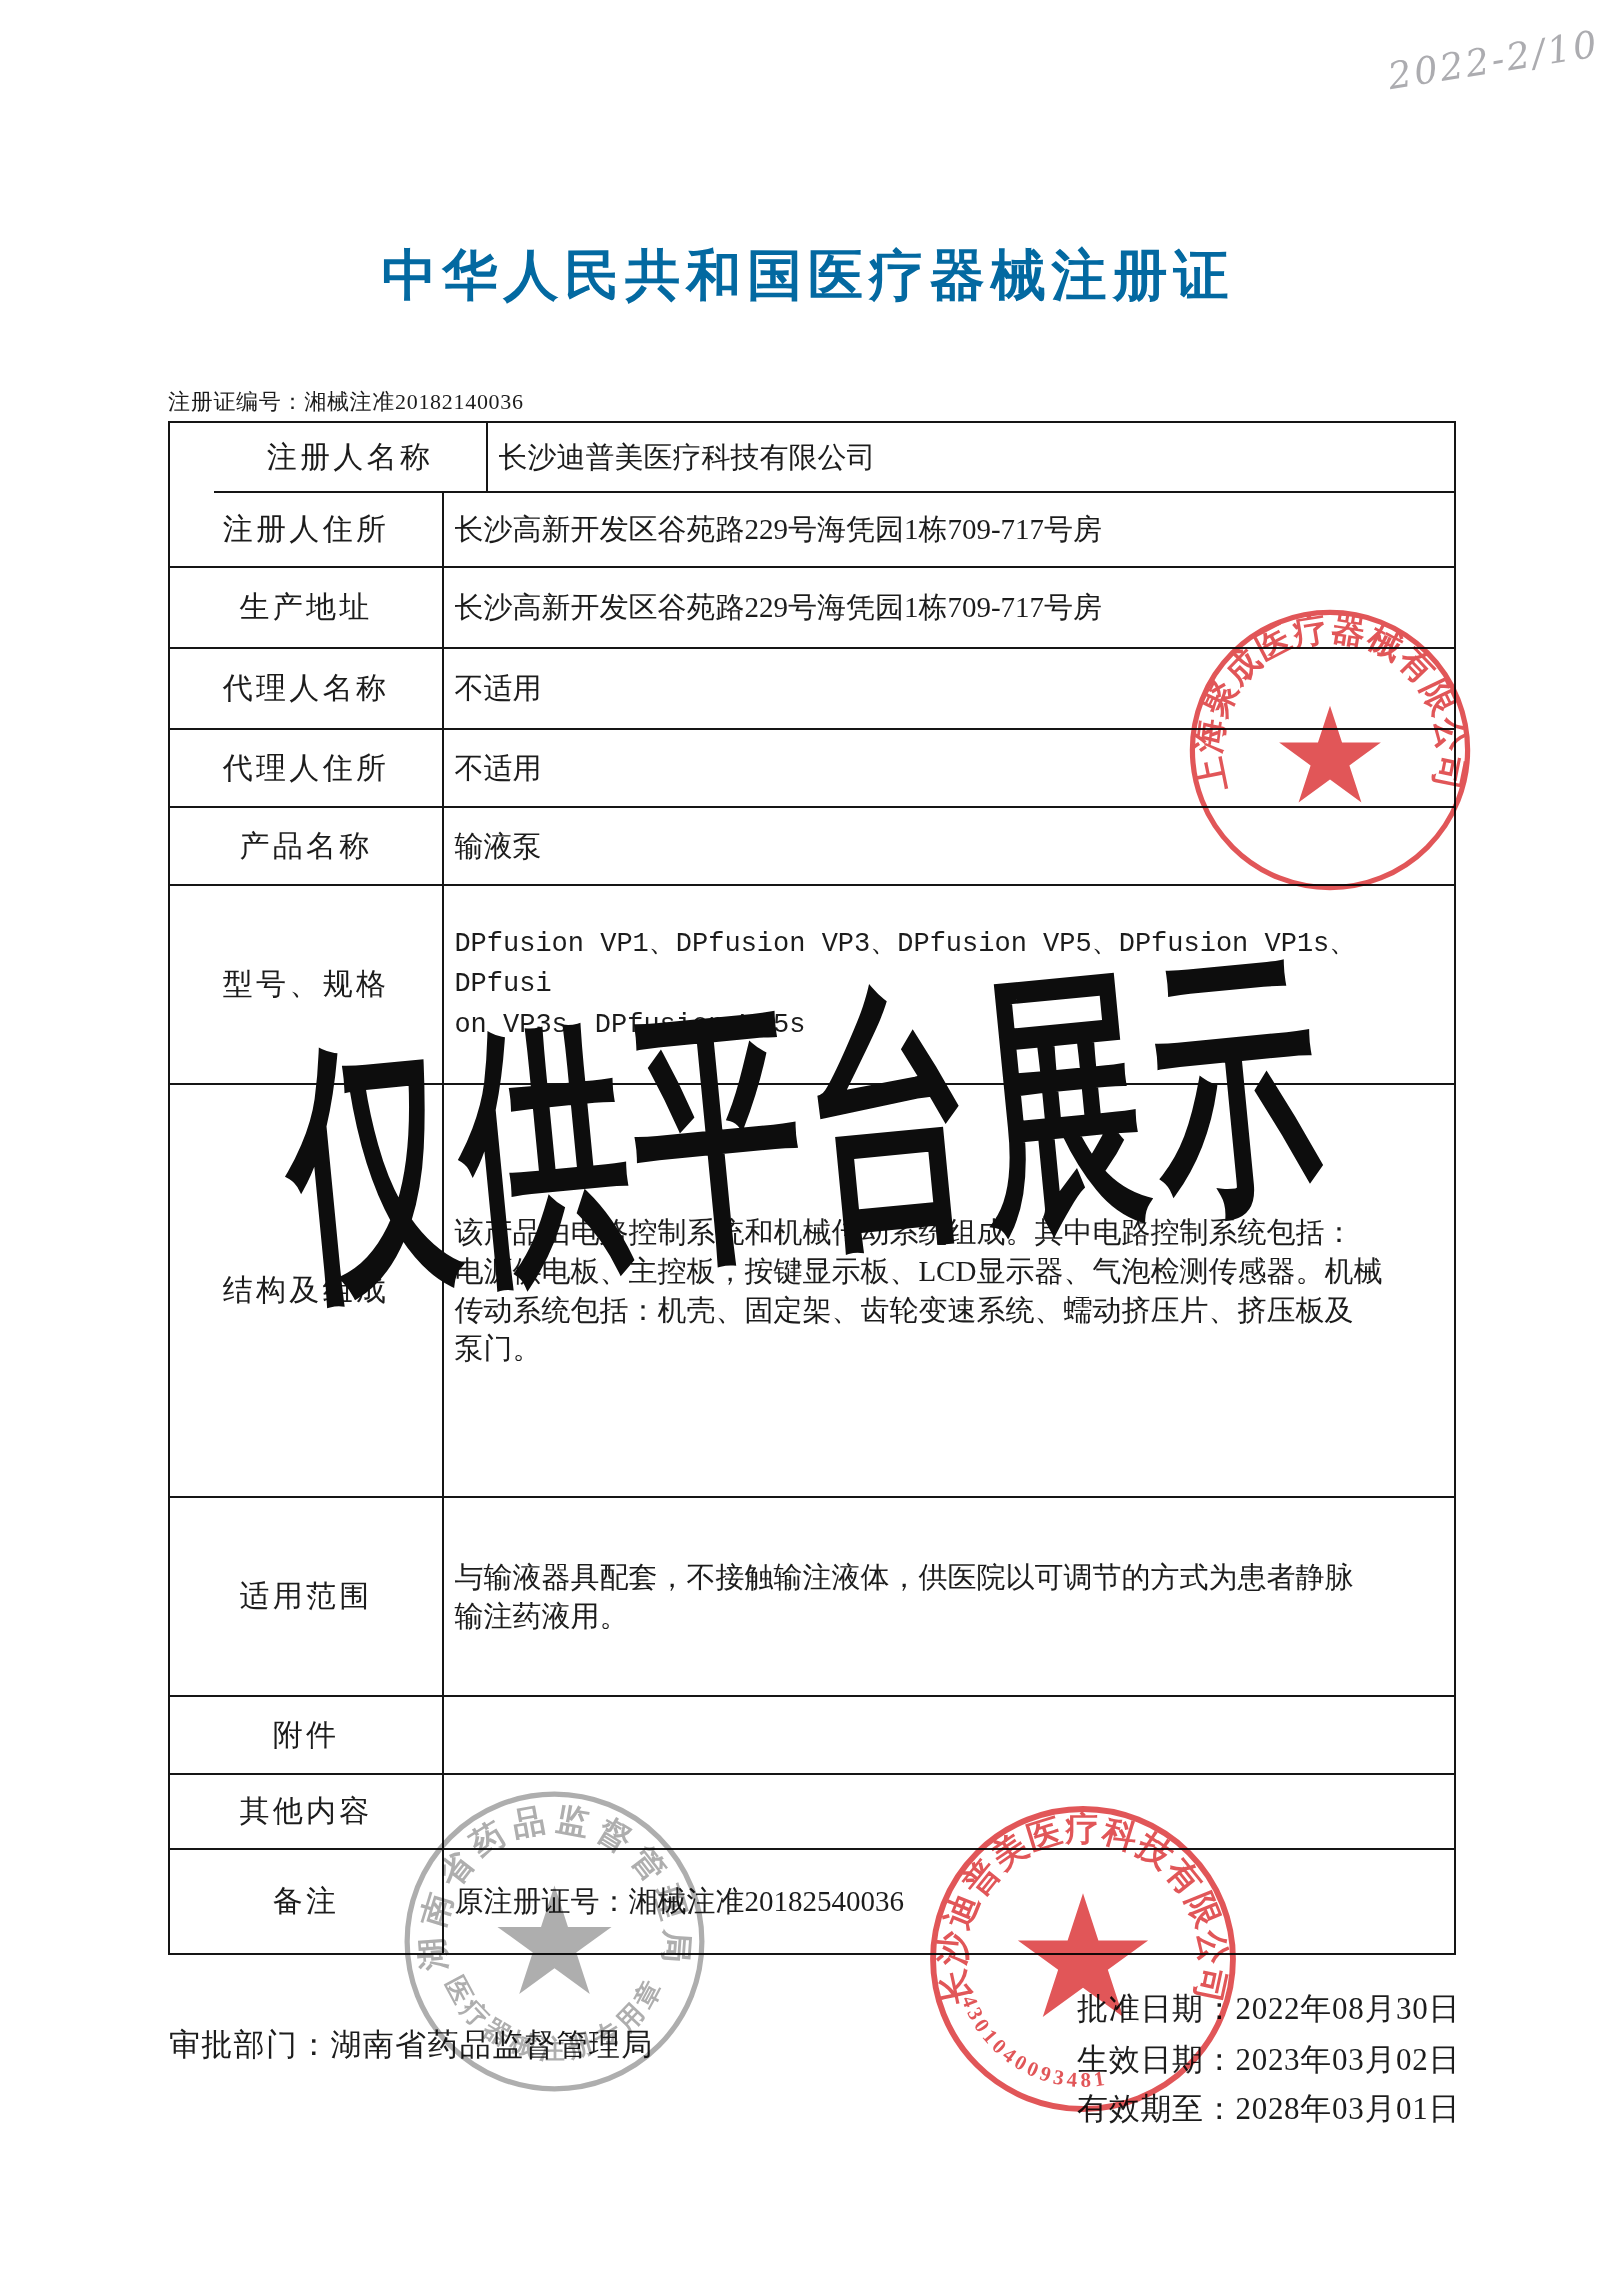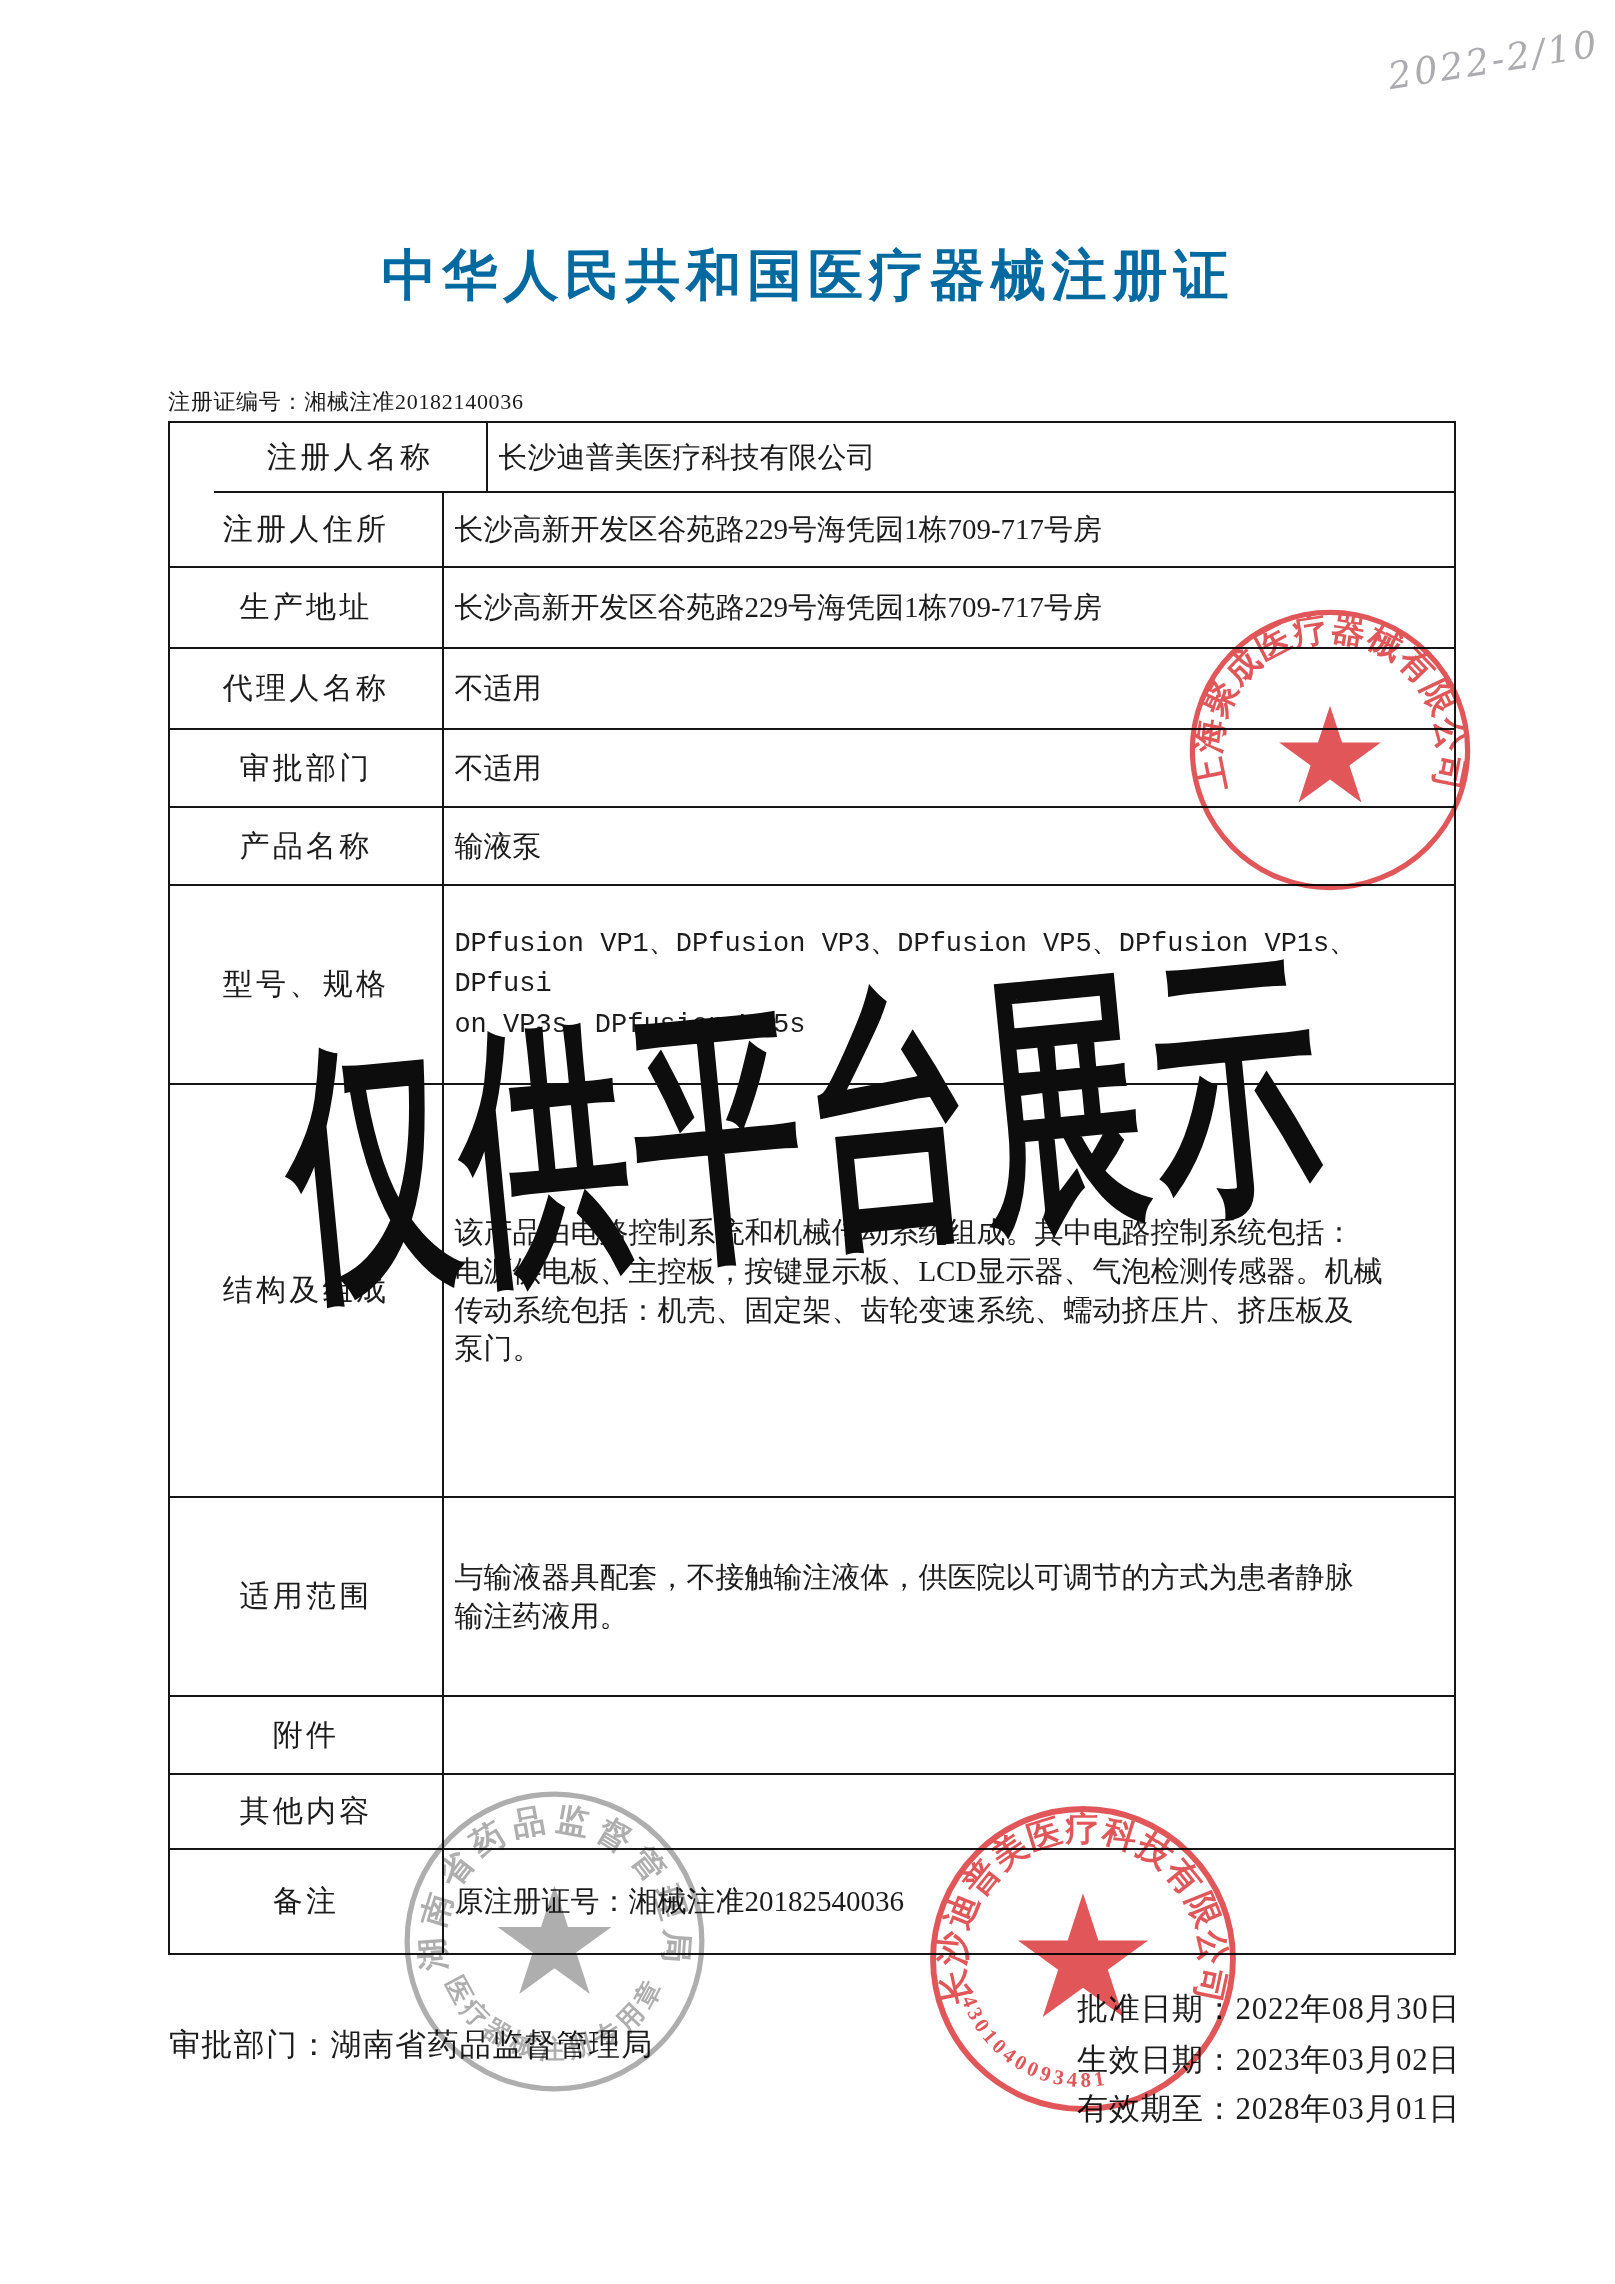--- a/index.html
+++ b/index.html
@@ -91,21 +91,21 @@
   </div>
   <div class="row h3">
     <div class="cell-label">生产地址</div>
     <div class="cell-value">长沙高新开发区谷苑路229号海凭园1栋709-717号房</div>
   </div>
   <div class="row h4">
     <div class="cell-label">代理人名称</div>
     <div class="cell-value">不适用</div>
   </div>
   <div class="row h5">
-    <div class="cell-label">审批部门</div>
+    <div class="cell-label">代理人住所</div>
     <div class="cell-value">不适用</div>
   </div>
   <div class="row h6">
     <div class="cell-label">产品名称</div>
     <div class="cell-value">输液泵</div>
   </div>
   <div class="row h7 mono">
     <div class="cell-label">型号、规格</div>
     <div class="cell-value">DPfusion VP1、DPfusion VP3、DPfusion VP5、DPfusion VP1s、DPfusi
 on VP3s、DPfusion VP5s</div>

